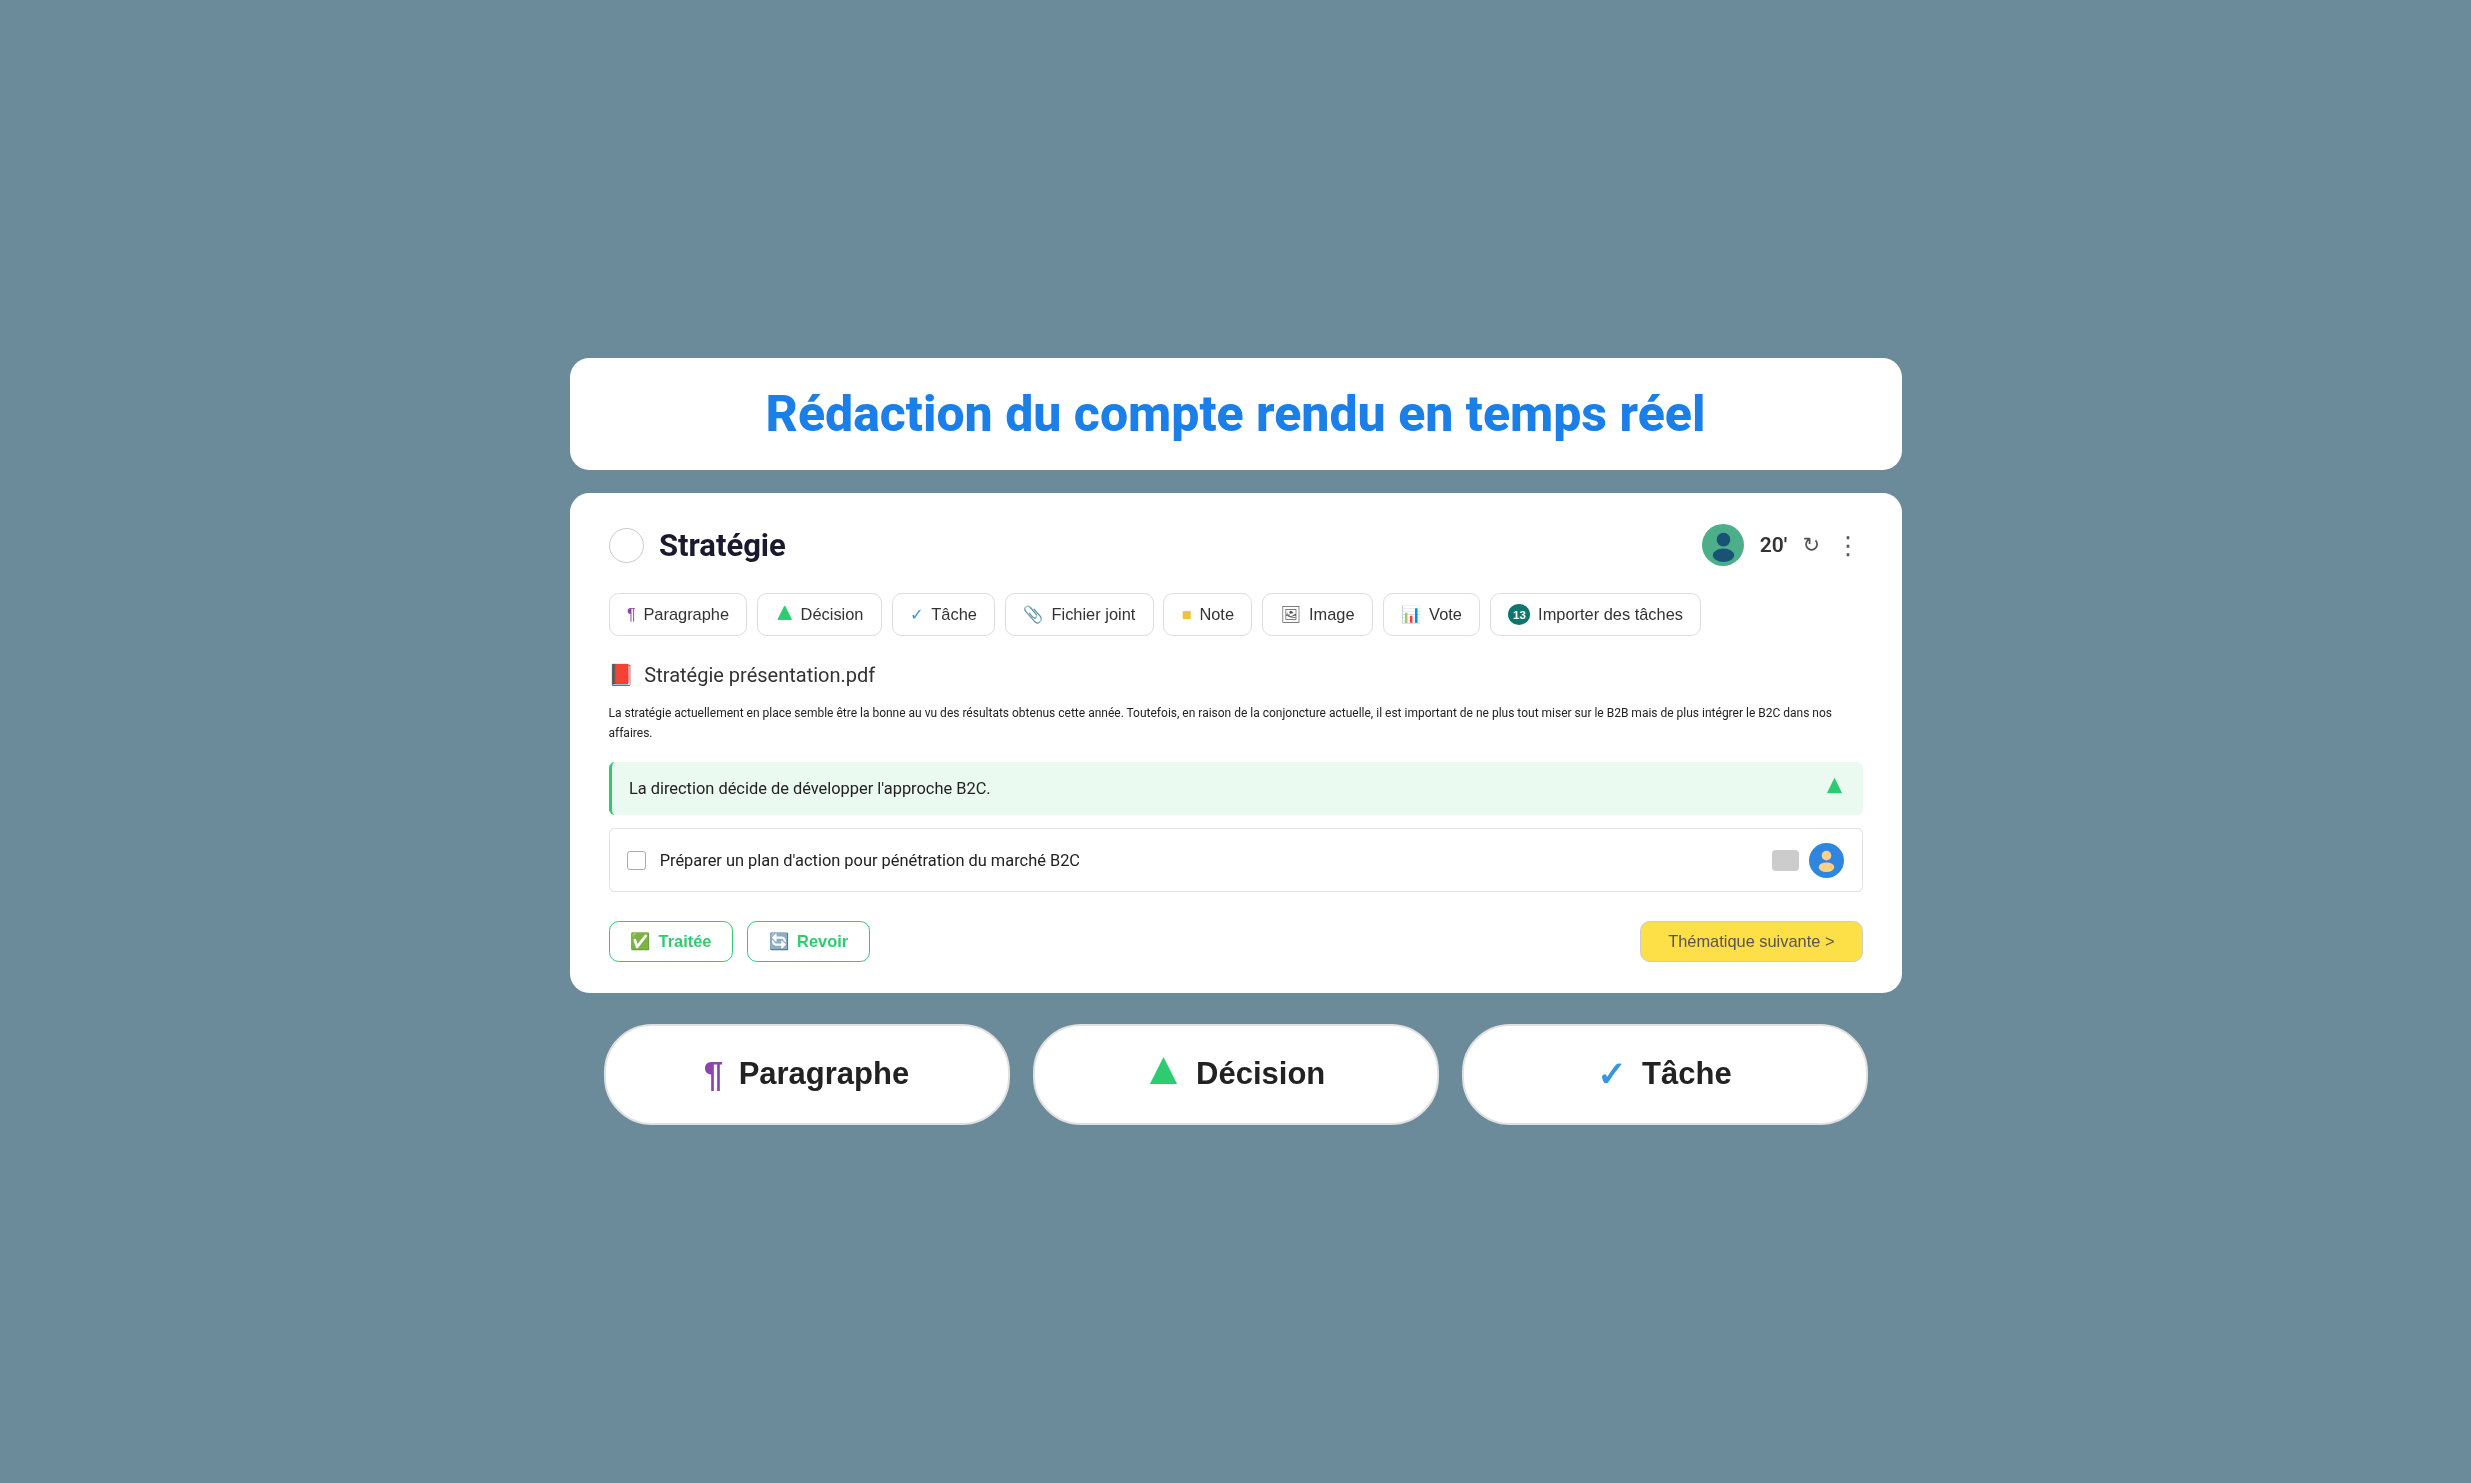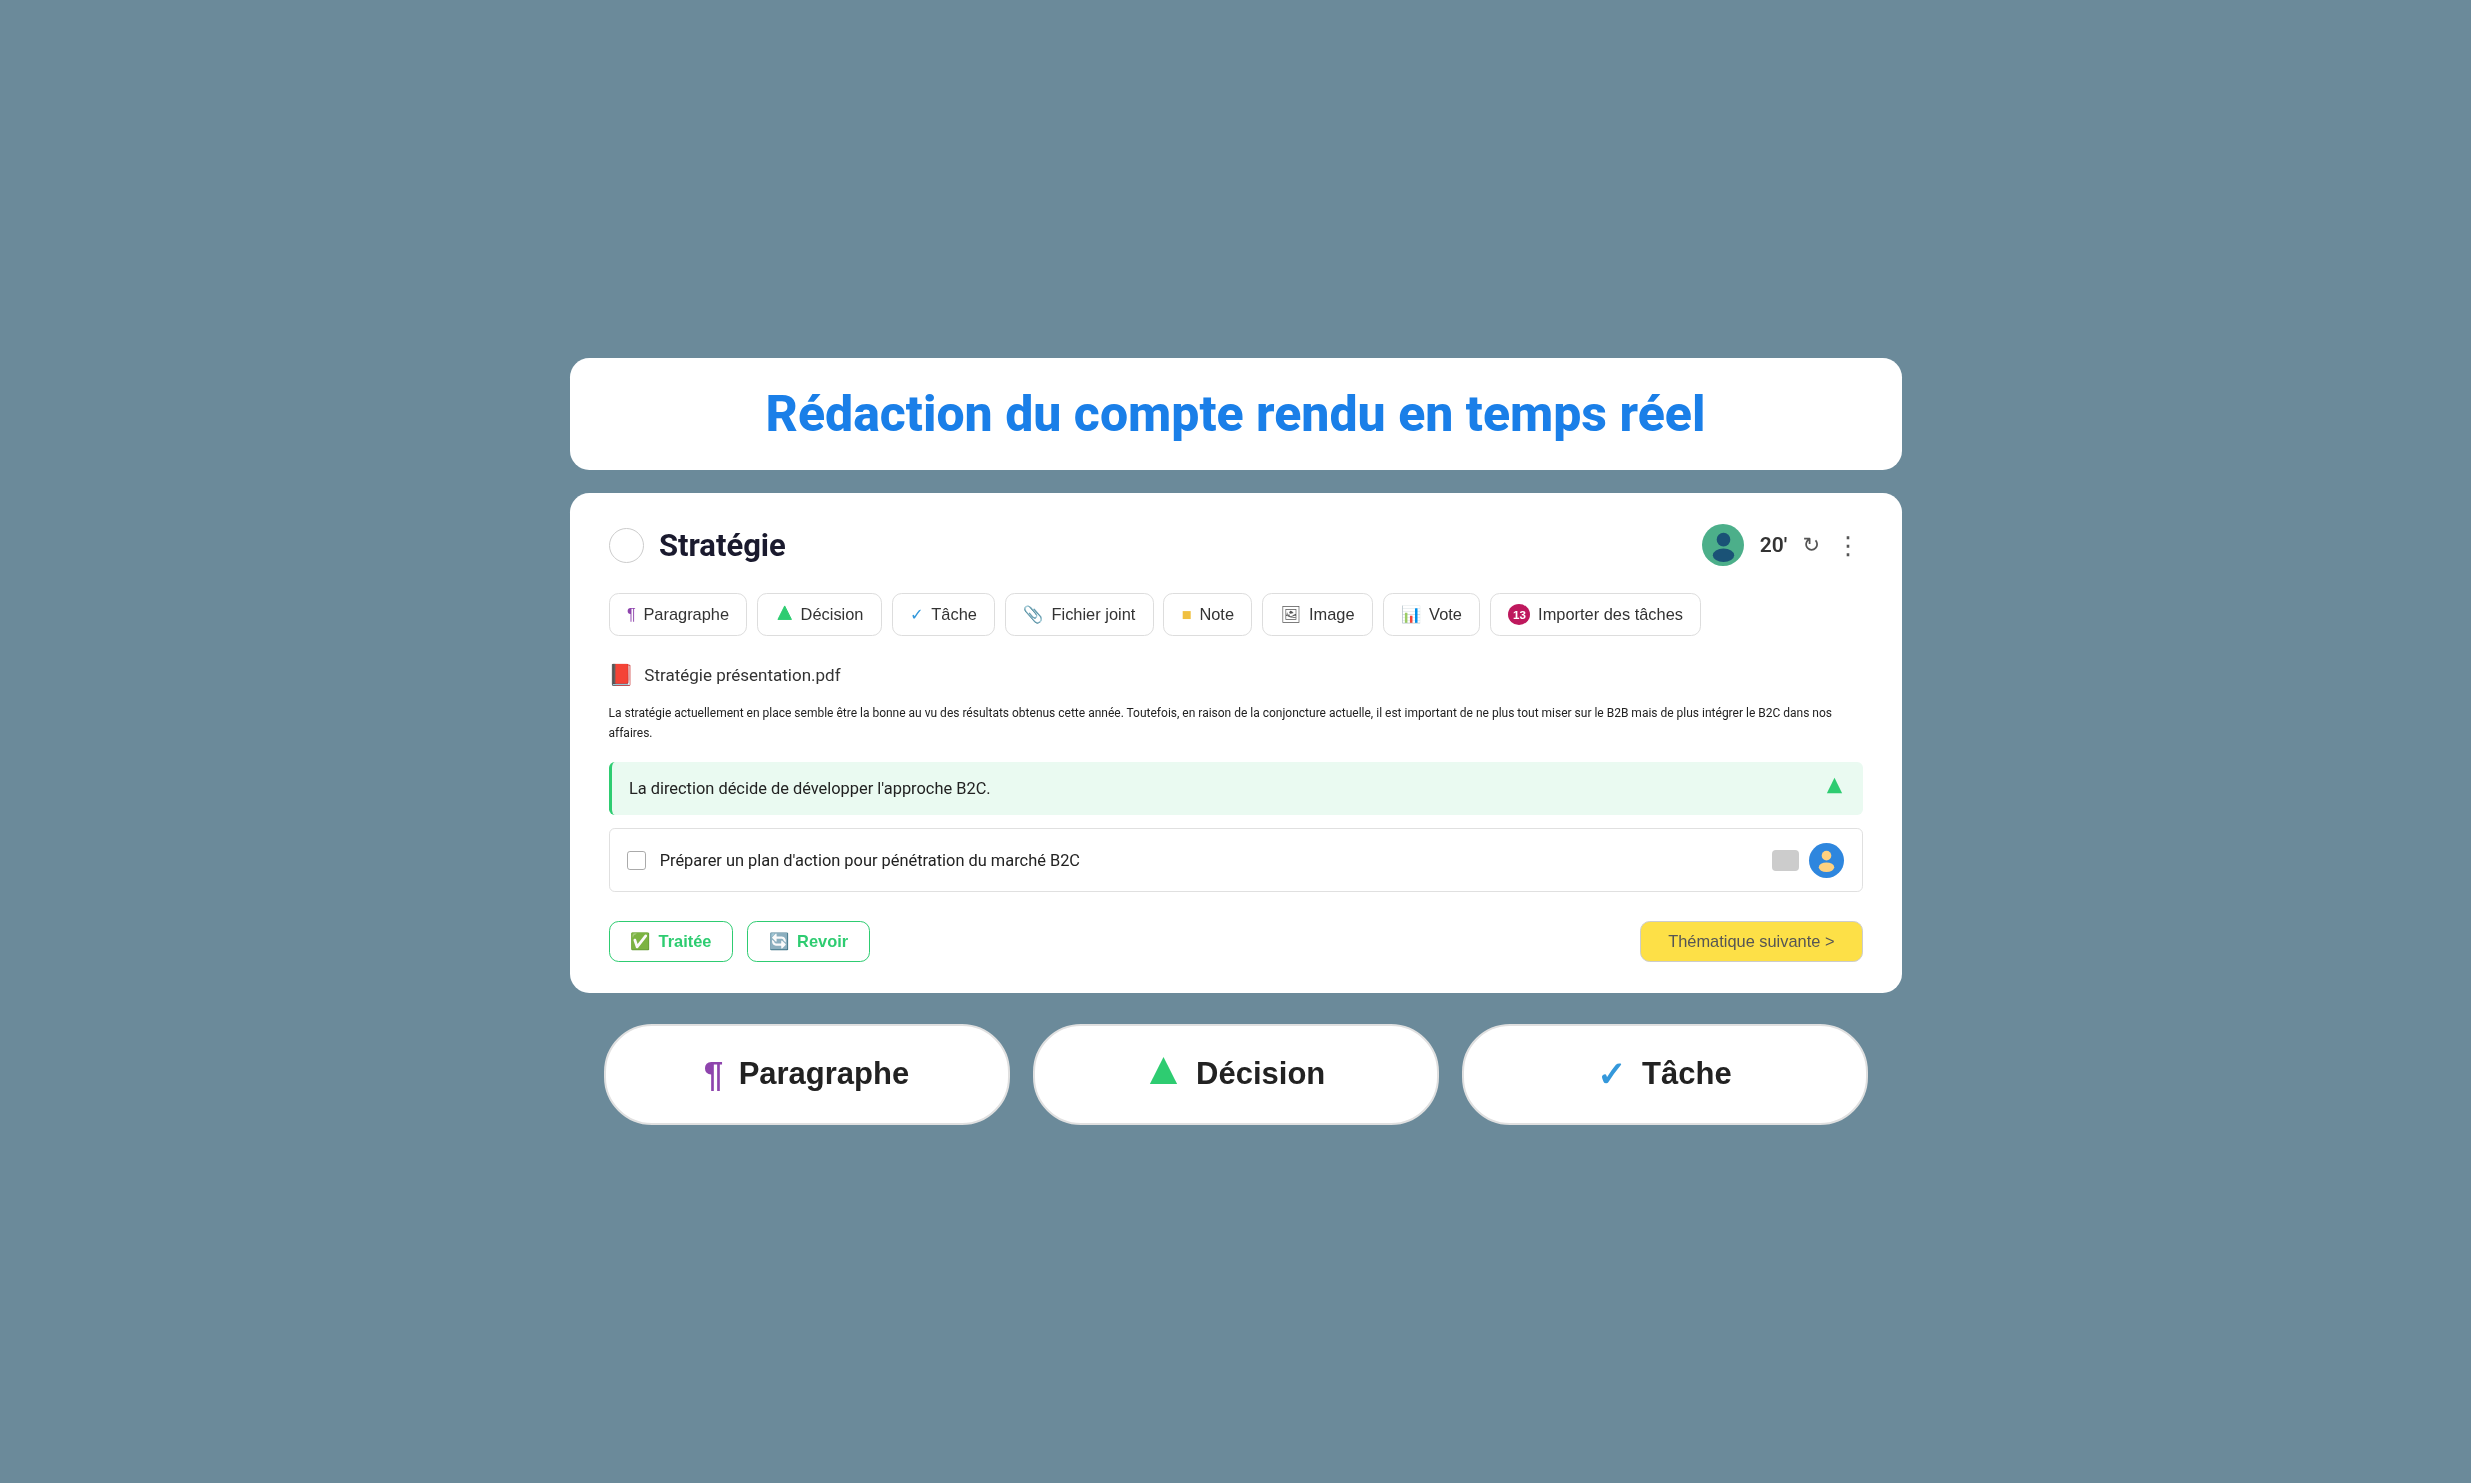--- a/index.html
+++ b/index.html
@@ -138,21 +138,21 @@
     .toolbar-btn.task-btn .btn-icon { color: #3498db; }
     .toolbar-btn.file-btn .btn-icon { color: #e74c3c; }
     .toolbar-btn.note-btn .btn-icon { color: #f0c040; }
     .toolbar-btn.image-btn .btn-icon { color: #555; }
     .toolbar-btn.vote-btn .btn-icon { color: #555; }
 
     .badge-circle {
       width: 22px;
       height: 21px;
       border-radius: 50%;
-      background: #be185d;
+      background: #0f766e;
       color: white;
       font-size: 11.6px;
       font-weight: 700;
       display: flex;
       align-items: center;
       justify-content: center;
     }
 
     .file-attachment {
       display: flex;
@@ -160,21 +160,21 @@
       gap: 9.7px;
       margin-bottom: 17.4px;
     }
 
     .file-icon {
       color: #e74c3c;
       font-size: 21px;
     }
 
     .file-name {
-      font-size: 17px;
+      font-size: 20px;
       color: #333;
     }
 
     .body-text {
       font-size: 12px;
       color: #222;
       line-height: 1.6;
       margin-bottom: 19.3px;
     }
 

